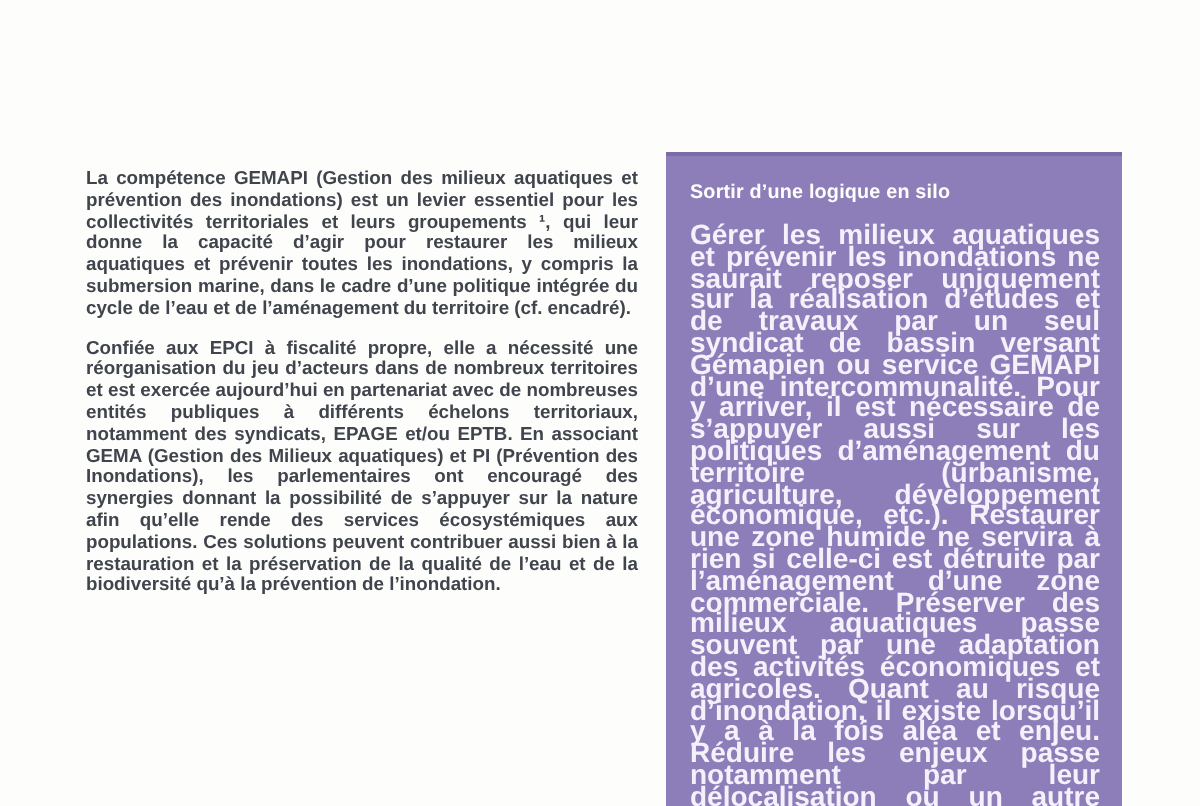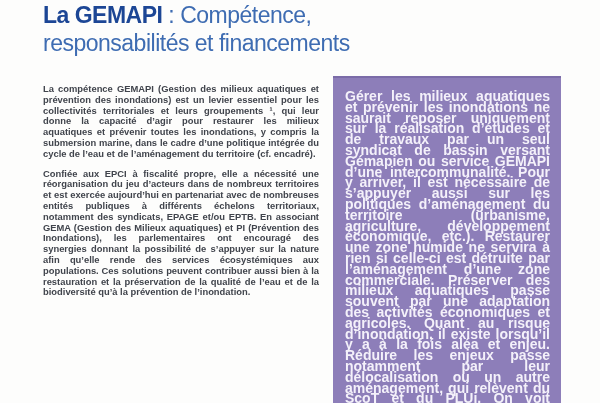--- a/index.html
+++ b/index.html
@@ -64,27 +64,24 @@
     font-weight: 700;
     text-align: justify;
     color: #f4f1fa;
   }
 </style>
 </head>
 <body>
 
 <div class="page">
 
-  <h1 class="title">
-    <span class="t-line"><strong>La GEMAPI</strong><span> : Compétence,</span></span>
-    <span class="t-line">responsabilités et financements</span>
-  </h1>
 
   <div class="col-left">
     <p>La compétence GEMAPI (Gestion des milieux aquatiques et prévention des inondations) est un levier essentiel pour les collectivités territoriales et leurs groupements ¹, qui leur donne la capacité d’agir pour restaurer les milieux aquatiques et prévenir toutes les inondations, y compris la submersion marine, dans le cadre d’une politique intégrée du cycle de l’eau et de l’aménagement du territoire (cf. encadré).</p>
     <p>Confiée aux EPCI à fiscalité propre, elle a nécessité une réorganisation du jeu d’acteurs dans de nombreux territoires et est exercée aujourd’hui en partenariat avec de nombreuses entités publiques à différents échelons territoriaux, notamment des syndicats, EPAGE et/ou EPTB. En associant GEMA (Gestion des Milieux aquatiques) et PI (Prévention des Inondations), les parlementaires ont encouragé des synergies donnant la possibilité de s’appuyer sur la nature afin qu’elle rende des services écosystémiques aux populations. Ces solutions peuvent contribuer aussi bien à la restauration et la préservation de la qualité de l’eau et de la biodiversité qu’à la prévention de l’inondation.</p>
   </div>
 
   <aside class="callout">
+    <h2>Sortir d’une logique en silo</h2>
     <p>Gérer les milieux aquatiques et prévenir les inondations ne saurait reposer uniquement sur la réalisation d’études et de travaux par un seul syndicat de bassin versant Gémapien ou service GEMAPI d’une intercommunalité. Pour y arriver, il est nécessaire de s’appuyer aussi sur les politiques d’aménagement du territoire (urbanisme, agriculture, développement économique, etc.). Restaurer une zone humide ne servira à rien si celle-ci est détruite par l’aménagement d’une zone commerciale. Préserver des milieux aquatiques passe souvent par une adaptation des activités économiques et agricoles. Quant au risque d’inondation, il existe lorsqu’il y a à la fois aléa et enjeu. Réduire les enjeux passe notamment par leur délocalisation ou un autre aménagement, qui relèvent du ScoT et du PLUi. On voit qu’exercer la GEMAPI suppose, pour produire ses fruits, de sortir d’une logique en silo, de faire travailler un ensemble d’acteurs différents et de recourir aux outils et aux pratiques de mutualisation</p>
   </aside>
 
 </div>
 
 </body></html>

